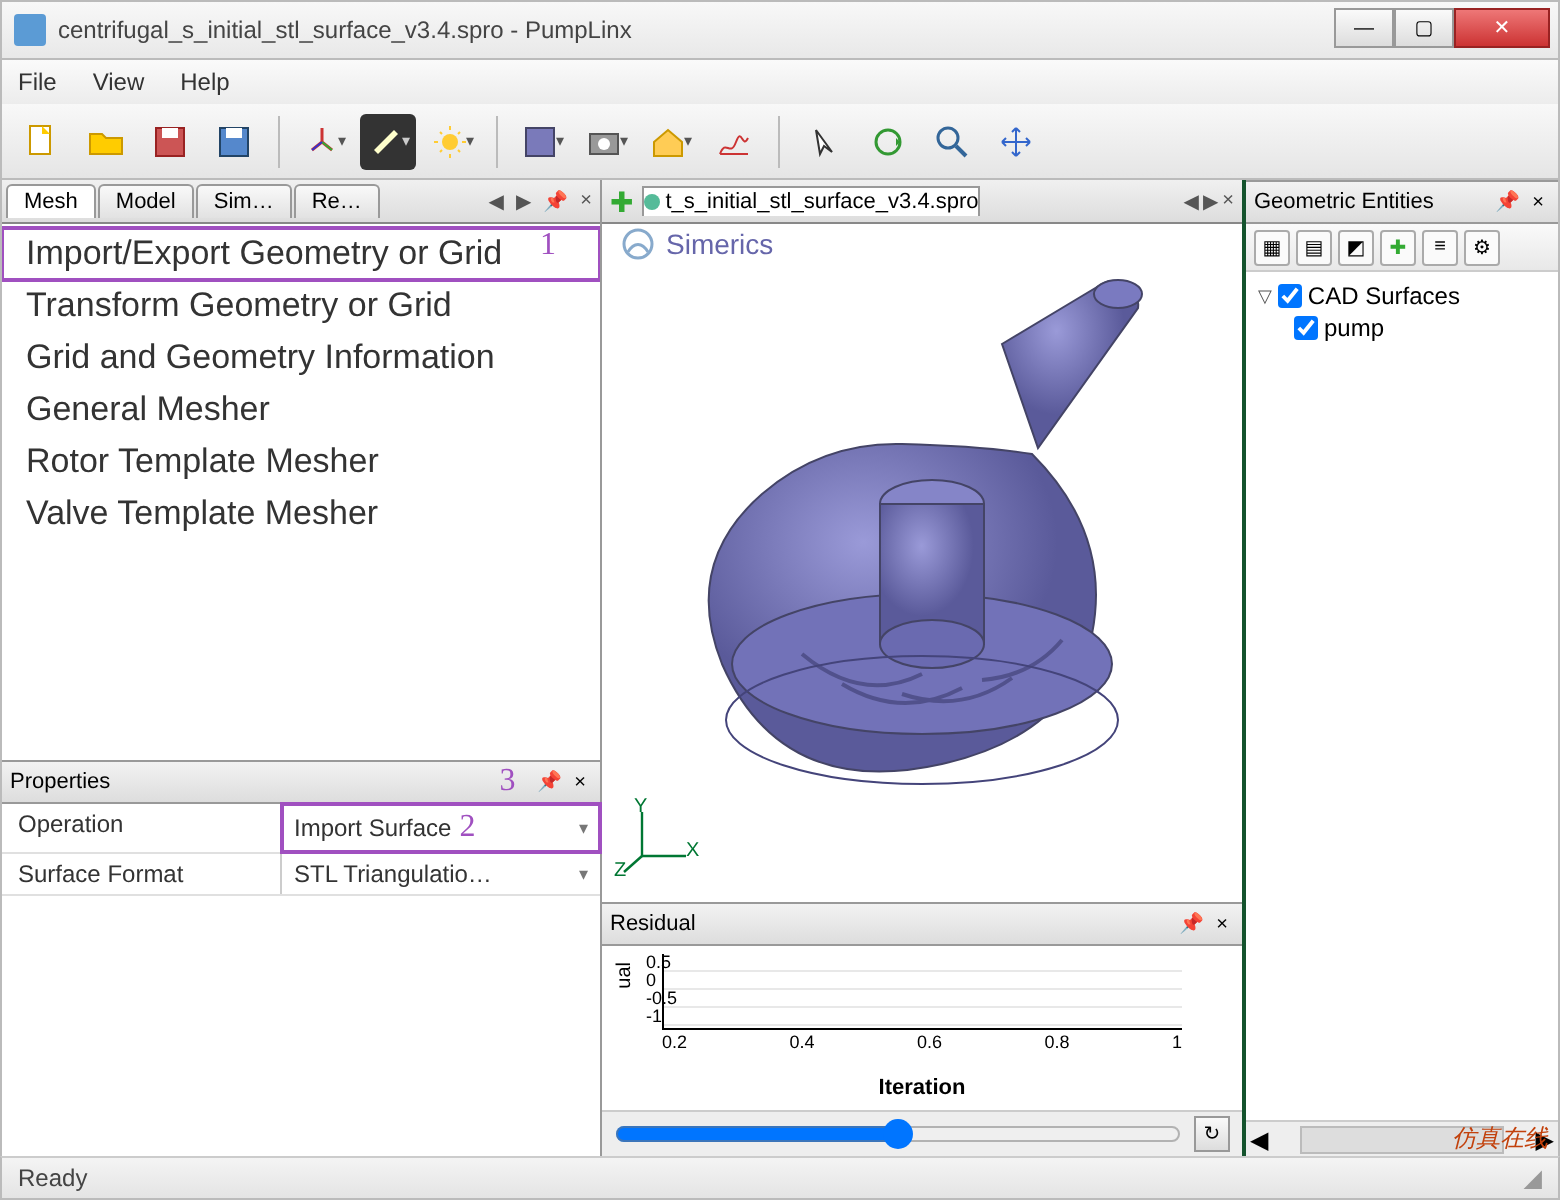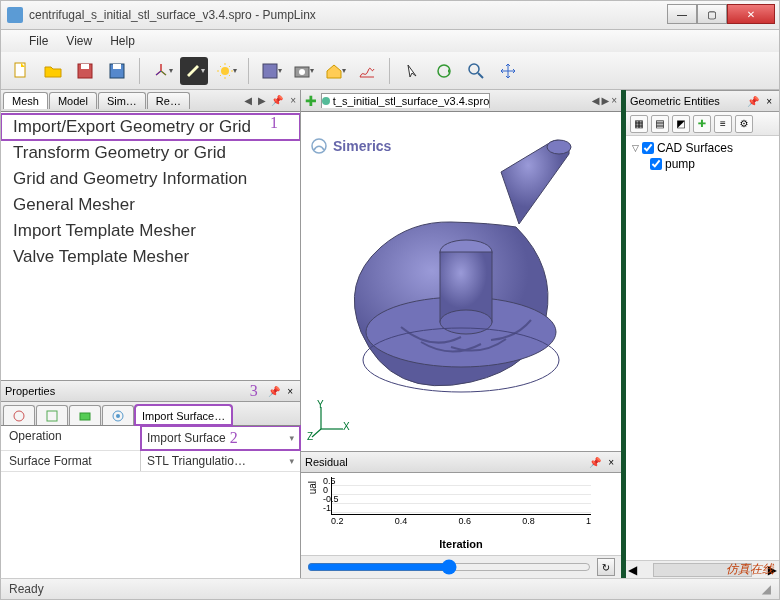--- a/index.html
+++ b/index.html
@@ -7,35 +7,35 @@
 
 
 .titlebar { height: 30px; background: linear-gradient(#f8f8f8, #e8e8e8); border: 1px solid #bbb; display: flex; align-items: center; padding-left: 6px; }
 .titlebar .title { flex: 1; font-size: 12px; color: #444; }
 .win-btns { display: flex; height: 22px; margin-right: 4px; }
 .win-btn { width: 30px; height: 20px; border: 1px solid #999; background: linear-gradient(#fafafa,#ddd); display:flex;align-items:center;justify-content:center; font-size:10px;}
 .win-btn.close { width: 48px; background: linear-gradient(#e77,#c33); color:#fff; border-color:#922;}
 .app-icon { width:16px; height:16px; background:#5b9bd5; margin-right:6px; border-radius:2px;}
 
 
-.menubar { height: 22px; background: linear-gradient(#fafafa,#ececec); border-left:1px solid #bbb;border-right:1px solid #bbb; display:flex; align-items:center; padding-left:20px; gap:2px;}
+.menubar { height: 22px; background: linear-gradient(#fafafa,#ececec); border-left:1px solid #bbb;border-right:1px solid #bbb; display:flex; align-items:center; padding-left:0; gap:2px;}
 .menubar span { padding: 2px 8px; font-size:12px; color:#333;}
 
 
 .toolbar { height: 38px; background: linear-gradient(#f8f8f8,#e5e5e5); border:1px solid #bbb; border-top:none; display:flex; align-items:center; padding:0 6px; gap:4px;}
 .tbtn { width:28px; height:28px; border:1px solid transparent; border-radius:3px; display:flex;align-items:center;justify-content:center;}
 .tsep { width:1px; height:26px; background:#bbb; margin:0 4px;}
 .tbtn svg { width:20px; height:20px; }
 .tbtn .dd { font-size:8px; color:#555; margin-left:-2px; }
 
 
 .main { display:flex; height: 488px; border-left:1px solid #bbb; border-right:1px solid #bbb;}
 .left-col { width: 300px; display:flex; flex-direction:column; border-right:1px solid #999;}
 .mid-col { flex:1; display:flex; flex-direction:column;}
-.right-col { width: 158px; display:flex; flex-direction:column; border-left:5px solid #14532d;}
+.right-col { width: 158px; display:flex; flex-direction:column; border-left:2px solid #14532d;}
 
 
 .tabs-row { height:22px; background:linear-gradient(#f0f0f0,#ddd); display:flex; align-items:center; border-bottom:1px solid #888; padding-left:2px; position:relative;}
 .tab { padding:2px 8px; font-size:11px; background:linear-gradient(#f9f9f9,#e2e2e2); border:1px solid #999; border-bottom:none; margin-right:1px; border-radius:3px 3px 0 0;}
 .tab.active { background:#fff; }
 .tabs-ctrl { margin-left:auto; display:flex; gap:2px; padding-right:2px;}
 .tabs-ctrl span{ font-size:10px; padding:0 2px; color:#555;}
 
 
 .oplist { flex:1; background:#fff; overflow:auto; padding:2px 0;}
@@ -59,21 +59,21 @@
 .pcell-l { width:140px; padding:3px 8px; font-size:12px; color:#333; border-right:1px solid #ccc;}
 .pcell-r { flex:1; padding:3px 6px; font-size:12px; color:#333; display:flex; align-items:center;}
 .pcell-r .dd{ margin-left:auto; color:#777; font-size:9px;}
 .prow.hlr .pcell-r{ outline:2px solid #a050c0; outline-offset:-1px;}
 
 
 .vp-tabs { height:22px; background:linear-gradient(#f0f0f0,#ddd); display:flex; align-items:center; border-bottom:1px solid #888; padding:0 4px;}
 .vp-tab { font-size:11px; font-family:Consolas,monospace; background:#fff; border:1px solid #999; padding:1px 0; border-bottom:none; display:flex; align-items:center; gap:3px;}
 .vp-tab .dot{width:8px;height:8px;background:#5b9;border-radius:50%;}
 .viewport { flex:1; background:#fff; position:relative; overflow:hidden;}
-.logo { position:absolute; top:24px; left:8px; display:flex; align-items:center; gap:4px; color:#66a; font-size:14px; font-weight:700;}
+.logo { position:absolute; top:0; left:8px; display:flex; align-items:center; gap:4px; color:#66a; font-size:14px; font-weight:400;}
 .axis { position:absolute; bottom:8px; left:8px; font-size:10px; color:#073;}
 .watermark{ position:absolute; top:44%; left:50%; transform:translate(-50%,-50%); font-size:22px; color:rgba(0,0,0,.05); font-weight:bold; letter-spacing:2px;}
 .model-svg{ position:absolute; top:20px; left:40px;}
 
 
 .residual-body { height:82px; background:#fff; padding:4px 30px 4px 30px; position:relative;}
 .residual-body .ylab{position:absolute; left:6px; top:8px; writing-mode:vertical-rl; transform:rotate(180deg); font-size:10px;}
 .residual-body .plot{ border-left:1px solid #000; border-bottom:1px solid #000; height:38px; position:relative;}
 .residual-body .xlab{ text-align:center; font-size:11px; font-weight:bold; margin-top:12px;}
 .tick-row{ display:flex; justify-content:space-between; font-size:9px; margin-top:1px;}
@@ -230,57 +230,33 @@
           <span>▶</span>
           <span>📌</span>
           <span>×</span>
         </div>
       </div>
       <div class="oplist">
         <div class="opitem hl">Import/Export Geometry or Grid</div>
         <div class="opitem">Transform Geometry or Grid</div>
         <div class="opitem">Grid and Geometry Information</div>
         <div class="opitem">General Mesher</div>
-        <div class="opitem">Import Template Mesher</div>
+        <div class="opitem">Rotor Template Mesher</div>
         <div class="opitem">Valve Template Mesher</div>
       </div>
       <span class="anno" style="top:24px; right:22px;">1</span>
     </div>
 
     <div class="bot-area">
       <div class="panel-hdr">
         <span>Properties</span>
         <span class="sp"></span>
         <span class="anno" style="position:static;margin-right:8px">3</span>
         <span class="pin">📌</span>
         <span class="x">×</span>
-      </div>
-      <div class="prop-tabs">
-        <div class="ptab">
-            <svg width="14" height="14">
-              <circle cx="7" cy="7" r="5" fill="none" stroke="#c55"></circle>
-            </svg>
-          </div>
-        <div class="ptab">
-            <svg width="14" height="14">
-              <rect x="2" y="2" width="10" height="10" fill="none" stroke="#5a5"></rect>
-            </svg>
-          </div>
-        <div class="ptab">
-            <svg width="14" height="14">
-              <rect x="2" y="4" width="10" height="7" fill="#5c5" stroke="#393"></rect>
-            </svg>
-          </div>
-        <div class="ptab">
-            <svg width="14" height="14">
-              <circle cx="7" cy="7" r="5" fill="none" stroke="#59c"></circle>
-              <circle cx="7" cy="7" r="2" fill="#59c"></circle>
-            </svg>
-          </div>
-        <div class="ptab wide active hlp">Import Surface…</div>
       </div>
       <div class="prop-grid">
         <div class="prow hlr">
           <div class="pcell-l">Operation</div>
           <div class="pcell-r">
               <span>Import Surface</span>
             <span class="anno" style="position:static;margin-left:4px">2</span>
             <span class="dd">▾</span>
             </div>
         </div>

